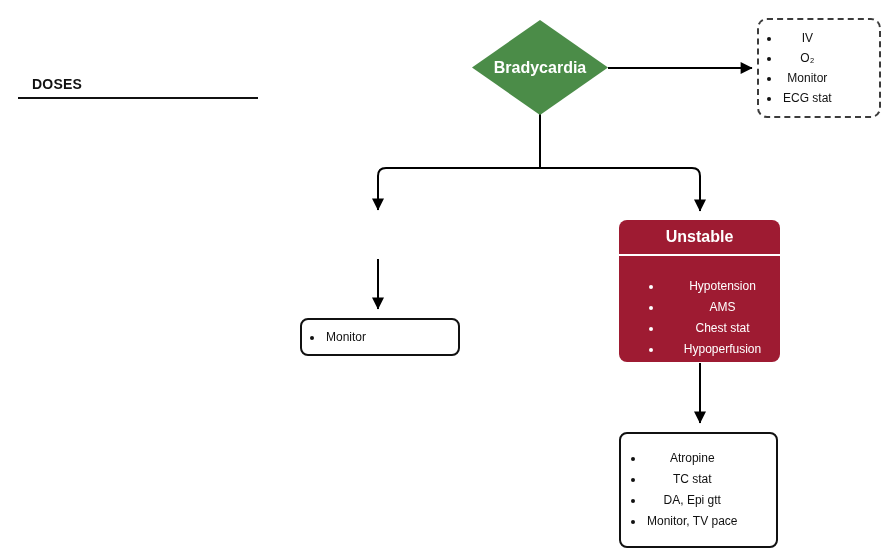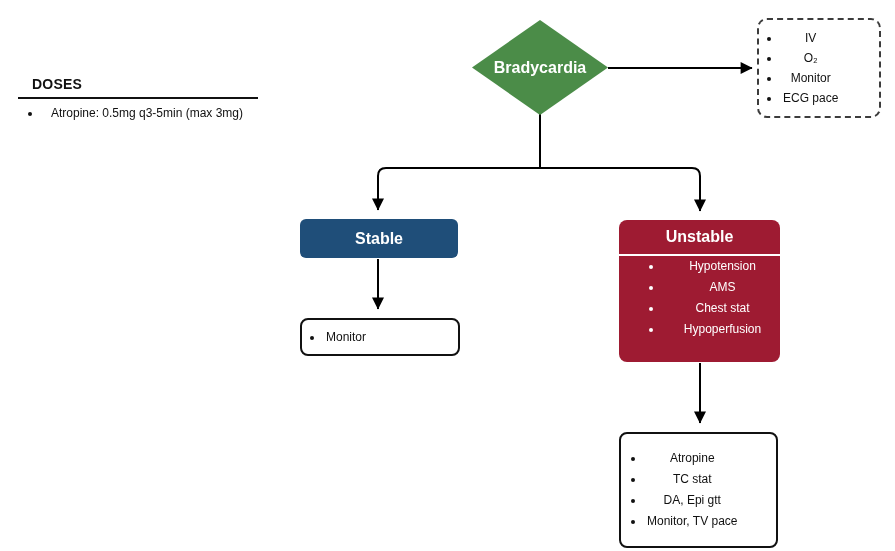--- a/index.html
+++ b/index.html
@@ -121,21 +121,21 @@
   .unstable-header {
     height: 36px;
     display: flex;
     align-items: center;
     justify-content: center;
     font-weight: bold;
     font-size: 16px;
     border-bottom: 2px solid #ffffff;
   }
   .unstable-box ul.bullets {
-    margin-top: 0;
+    margin-top: 20px;
     padding-left: 44px;
     line-height: 21px;
   }
   .actions-box {
     position: absolute;
     left: 619px; top: 432px;
     width: 159px; height: 116px;
     background: #ffffff;
     border: 2px solid #111;
     border-radius: 8px;
@@ -158,43 +158,35 @@
     <path d="M 608 68 H 752" stroke="#000" stroke-width="2" fill="none" marker-end="url(#arrow)"></path>
     <path d="M 540 113 V 168" stroke="#000" stroke-width="2" fill="none"></path>
     <path d="M 540 168 H 386 Q 378 168 378 176 V 210" stroke="#000" stroke-width="2" fill="none" marker-end="url(#arrow)"></path>
     <path d="M 540 168 H 692 Q 700 168 700 176 V 211" stroke="#000" stroke-width="2" fill="none" marker-end="url(#arrow)"></path>
     <path d="M 378 259 V 309" stroke="#000" stroke-width="2" fill="none" marker-end="url(#arrow)"></path>
     <path d="M 700 363 V 423" stroke="#000" stroke-width="2" fill="none" marker-end="url(#arrow)"></path>
   </svg>
 
   <div class="doses-title">DOSES</div>
   <div class="doses-rule"></div>
-  <div class="doses-list">
-    <ul class="bullets">
-      <li>Atropine: 0.5mg q3-5min (max 3mg)</li>
-    </ul>
-  </div>
 
   <div class="diamond-wrap">
     <div class="diamond-shape"></div>
     <div class="diamond-label">Bradycardia</div>
   </div>
 
   <div class="assess-box">
     <ul class="bullets">
       <li>IV</li>
       <li>O₂</li>
       <li>Monitor</li>
-      <li>ECG pace</li>
-    </ul>
-  </div>
-
-  <div class="stable-box">
-    <span>Stable</span>
-  </div>
+      <li>ECG stat</li>
+    </ul>
+  </div>
+
   <div class="monitor-box">
     <ul class="bullets">
       <li>Monitor</li>
     </ul>
   </div>
 
   <div class="unstable-box">
     <div class="unstable-header">Unstable</div>
     <ul class="bullets">
       <li>Hypotension</li>

